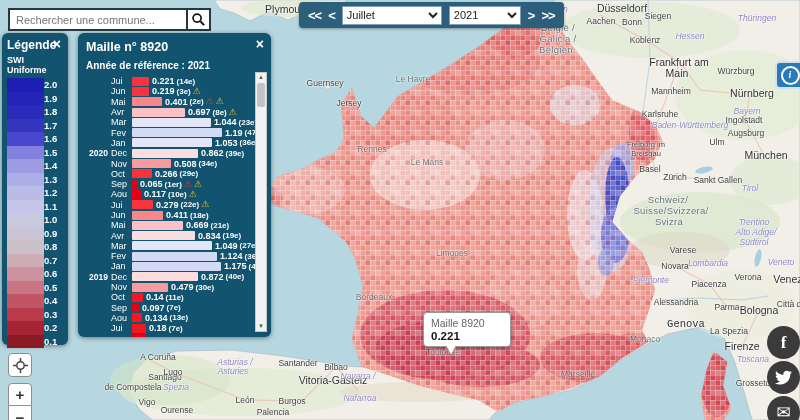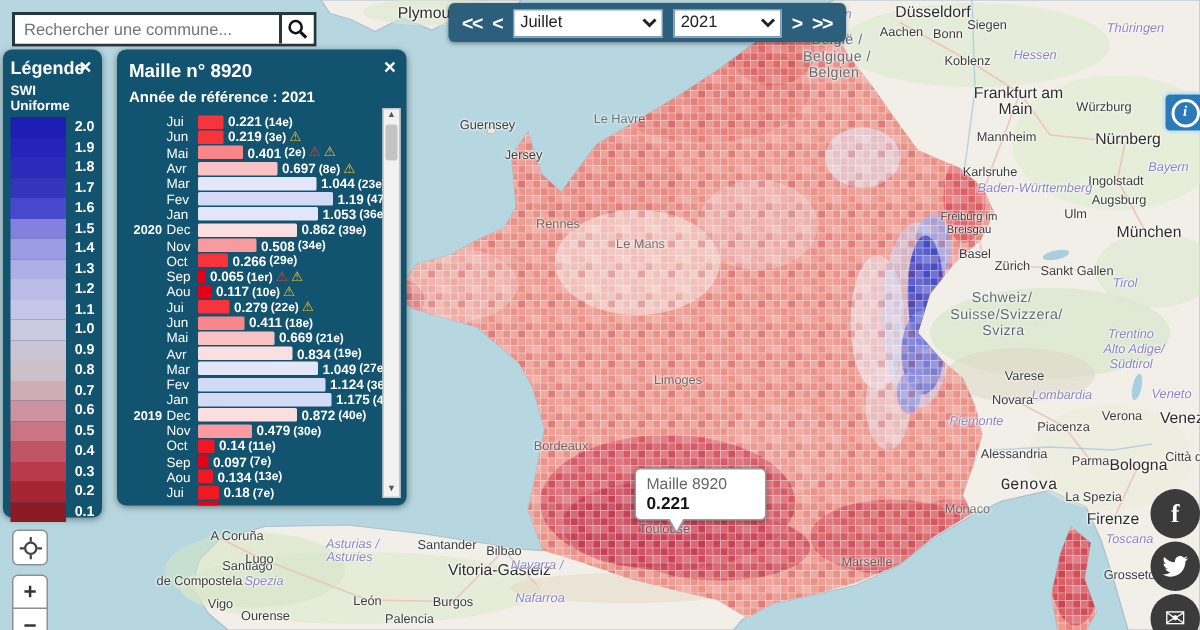--- a/index.html
+++ b/index.html
@@ -38,21 +38,21 @@
   
   .panel{position:absolute;background:#12536f;border-radius:6px;color:#fff;z-index:11;
          box-shadow:0 1px 5px rgba(0,0,0,.45);box-sizing:border-box}
   .pclose{position:absolute;top:4px;right:7px;font-size:14px;font-weight:700;cursor:pointer;line-height:1}
 
   #legend{left:2px;top:33px;width:66px;height:312px;padding:5px 4px 4px 5px}
   #legend .ltitle{font-size:12px;font-weight:700;margin-bottom:3px}
   #legend .lsub{font-size:9px;font-weight:700;margin-bottom:3px}
   .lrow{display:flex;align-items:stretch;height:13.5px}
   .lsw{width:37px}
-  .lvl{flex:1;text-align:right;font-size:9.5px;font-weight:700;line-height:13.5px;padding-right:1px}
+  .lvl{flex:1;text-align:left;font-size:9.5px;font-weight:700;line-height:13.5px;padding-right:1px}
 
   #maille{left:78px;top:33px;width:193px;height:304px;padding:6px 6px 0 5px;overflow:hidden}
   #maille .mtitle{font-size:12.5px;font-weight:700;margin:1px 0 6px 3px}
   #maille .msub{font-size:10px;font-weight:700;margin:0 0 5px 3px}
   .mrow{display:flex;align-items:center;height:10.3px;color:#fff}
   .ry{width:25px;text-align:right;padding-right:3px;font-weight:700;font-size:8.5px;flex:none}
   .rm{width:21px;font-size:9px;flex:none}
   .rb{height:9px;flex:none;border-radius:1px}
   .rv{margin-left:3px;font-weight:700;font-size:9px}
   .rr{margin-left:2px;font-size:8px;font-weight:700}
@@ -212,37 +212,37 @@
       <span class="mlbl faint" style="left: 413px; top: 79px;">Le Havre</span>
       <span class="mlbl faint" style="left: 372px; top: 149px;">Rennes</span>
       <span class="mlbl faint" style="left: 427px; top: 162px;">Le Mans</span>
       <span class="mlbl faint" style="left: 452px; top: 253px;">Limoges</span>
       <span class="mlbl faint" style="left: 374px; top: 297px;">Bordeaux</span>
       <span class="mlbl faint" style="left: 443px; top: 352px;">Toulouse</span>
       <span class="mlbl faint" style="left: 578px; top: 374px;">Marseille</span>
       <span class="mlbl faint" style="left: 645px; top: 339px;">Monaco</span>
       <span class="mlbl region" style="left: 546px; top: 9px;">Vlaanderen</span>
       <span class="mlbl country" style="left: 558px; top: 27px;">België /</span>
-      <span class="mlbl country" style="left: 558px; top: 38px;">Belgique /</span>
+      <span class="mlbl country" style="left: 558px; top: 38px;">Galicia /</span>
       <span class="mlbl country" style="left: 556px; top: 49px;">Belgien</span>
       <span class="mlbl lg" style="left: 622px; top: 8px;">Düsseldorf</span>
       <span class="mlbl " style="left: 601px; top: 21px;">Aachen</span>
       <span class="mlbl " style="left: 632px; top: 22px;">Bonn</span>
       <span class="mlbl " style="left: 658px; top: 16px;">Siegen</span>
       <span class="mlbl " style="left: 645px; top: 40px;">Koblenz</span>
       <span class="mlbl region" style="left: 690px; top: 36px;">Hessen</span>
       <span class="mlbl region" style="left: 757px; top: 18px;">Thüringen</span>
       <span class="mlbl lg" style="left: 679px; top: 62px;">Frankfurt am</span>
       <span class="mlbl lg" style="left: 677px; top: 73px;">Main</span>
       <span class="mlbl " style="left: 736px; top: 71px;">Würzburg</span>
       <span class="mlbl " style="left: 671px; top: 91px;">Mannheim</span>
       <span class="mlbl lg" style="left: 752px; top: 93px;">Nürnberg</span>
       <span class="mlbl " style="left: 660px; top: 114px;">Karlsruhe</span>
       <span class="mlbl region" style="left: 690px; top: 125px;">Baden-Württemberg</span>
-      <span class="mlbl region" style="left: 779px; top: 111px;">Bayern</span>
+      <span class="mlbl region" style="left: 747px; top: 111px;">Bayern</span>
       <span class="mlbl " style="left: 744px; top: 120px;">Ingolstadt</span>
       <span class="mlbl " style="left: 746px; top: 133px;">Augsburg</span>
       <span class="mlbl " style="left: 717px; top: 142px;">Ulm</span>
       <span class="mlbl lg" style="left: 766px; top: 155px;">München</span>
       <span class="mlbl sm" style="left: 646px; top: 144px;">Freiburg im</span>
       <span class="mlbl sm" style="left: 646px; top: 153px;">Breisgau</span>
       <span class="mlbl " style="left: 650px; top: 169px;">Basel</span>
       <span class="mlbl " style="left: 675px; top: 177px;">Zürich</span>
       <span class="mlbl " style="left: 718px; top: 180px;">Sankt Gallen</span>
       <span class="mlbl country" style="left: 668px; top: 199px;">Schweiz/</span>
@@ -275,21 +275,21 @@
       <span class="mlbl " style="left: 173px; top: 372px;">Lugo</span>
       <span class="mlbl region" style="left: 176px; top: 387px;">Spezia</span>
       <span class="mlbl " style="left: 147px; top: 402px;">Vigo</span>
       <span class="mlbl " style="left: 177px; top: 410px;">Ourense</span>
       <span class="mlbl region" style="left: 235px; top: 362px;">Asturias /</span>
       <span class="mlbl region" style="left: 233px; top: 371px;">Asturies</span>
       <span class="mlbl " style="left: 298px; top: 363px;">Santander</span>
       <span class="mlbl " style="left: 336px; top: 367px;">Bilbao</span>
       <span class="mlbl lg" style="left: 333px; top: 380px;">Vitoria-Gasteiz</span>
       <span class="mlbl " style="left: 245px; top: 400px;">León</span>
-      <span class="mlbl " style="left: 302px; top: 401px;">Burgos</span>
+      <span class="mlbl " style="left: 292px; top: 401px;">Burgos</span>
       <span class="mlbl " style="left: 273px; top: 412px;">Palencia</span>
       <span class="mlbl region" style="left: 358px; top: 376px;">Navarra /</span>
       <span class="mlbl region" style="left: 360px; top: 398px;">Nafarroa</span>
     </div>
 
   <div id="search">
     <input type="text" placeholder="Rechercher une commune..." style="">
     <button title="">
       <svg width="15" height="15" viewBox="0 0 16 16">
         <circle cx="6.5" cy="6.5" r="4.3" fill="none" stroke="#111" stroke-width="1.8"></circle>

